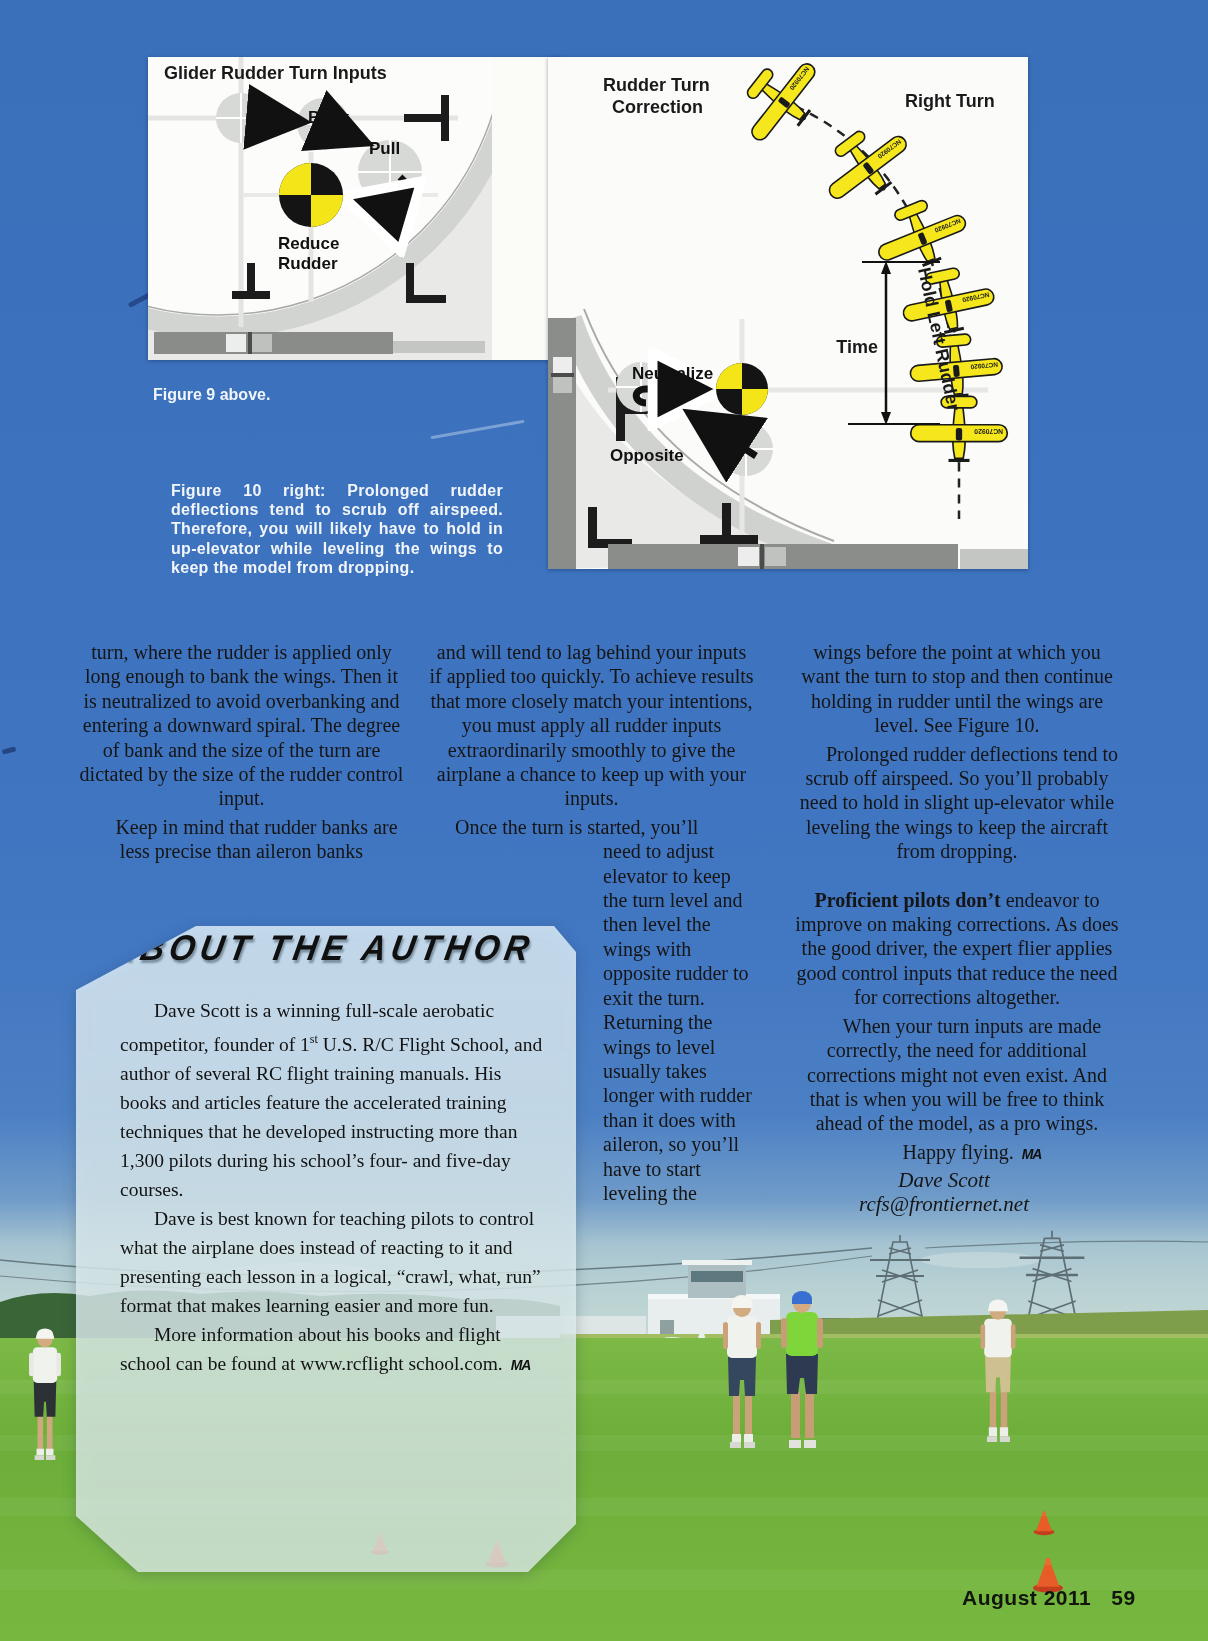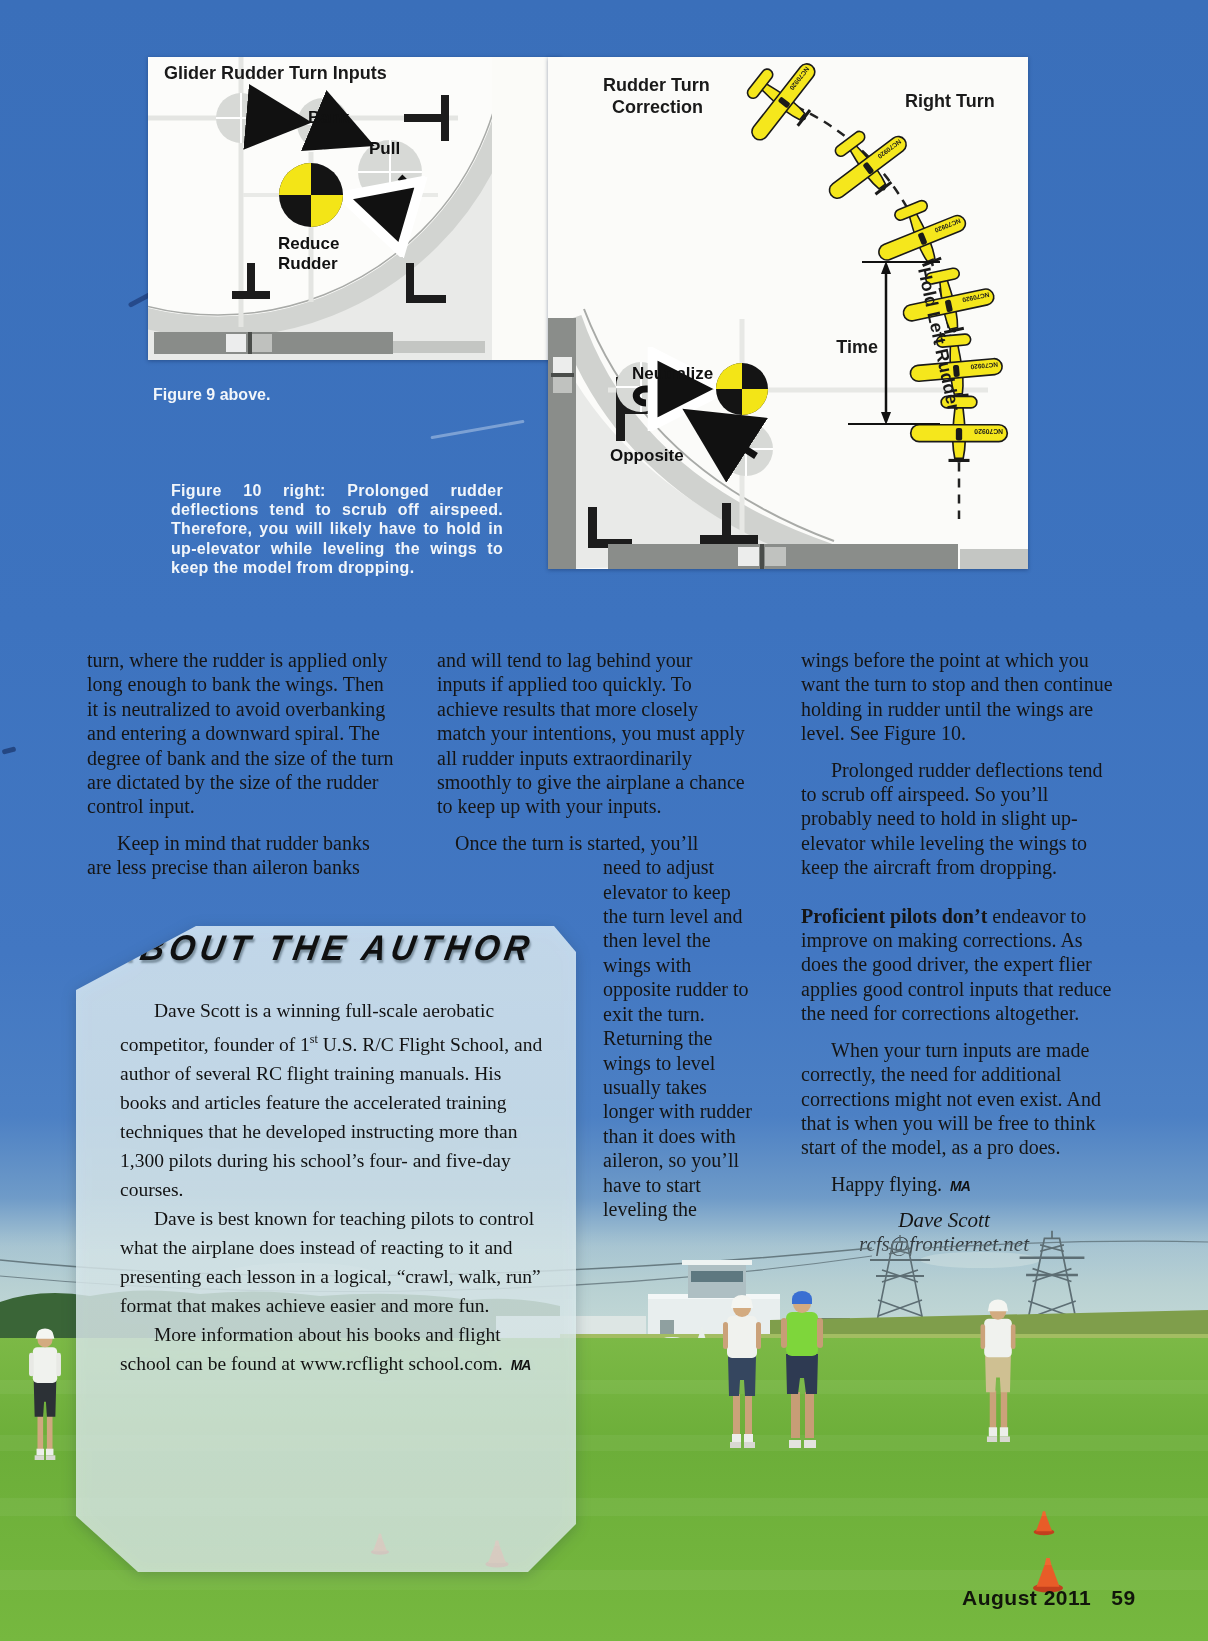--- a/index.html
+++ b/index.html
@@ -4,21 +4,21 @@
 <style>
   html,body{margin:0;padding:0;}
   #page{position:relative;width:1208px;height:1641px;overflow:hidden;
     background:linear-gradient(180deg,#3a6fba 0%,#3d73bf 38%,#4277c2 58%,#4c80c4 68%,#6f9bc8 73%,#a9c6d2 76%,#bdd4d6 79%,#bed5d5 100%);
     font-family:"Liberation Sans",sans-serif;}
   .panel{position:absolute;background:#fbfbf8;box-shadow:0 1px 4px rgba(10,30,70,.4);}
   .panel svg{display:block;}
   .cap{position:absolute;color:#f2f6fa;font:700 16px/19px "Liberation Sans",sans-serif;}
   .cap.just{text-align:justify;line-height:19.2px;letter-spacing:.3px;}
   .col{position:absolute;top:636px;color:#151515;font:20px/24.4px "Liberation Serif",serif;}
-  .col p{margin:12px;text-indent:30px;}
+  .col p{margin:4px;text-indent:30px;text-align:center;}
   .col p.noind{text-indent:0;}
   .gap-top{margin-top:24px !important;}
   .p2first{text-indent:30px;}
   .wrapspacer{float:left;width:178px;height:420px;}
   .byline{text-align:center;font-style:italic;font-size:21px;line-height:24px;padding-right:26px;margin-top:4px;}
   .signoff{text-indent:38px;}
   .ma{font:italic 900 14px "Liberation Sans",sans-serif;letter-spacing:-1px;margin-left:8px;color:#111;}
   .about-wrap{position:absolute;left:76px;top:910px;width:500px;height:646px;filter:drop-shadow(0 3px 7px rgba(25,45,60,.3));}
   .about-panel{width:100%;height:100%;
     background:linear-gradient(180deg,rgba(222,238,248,.83),rgba(224,238,234,.78));
@@ -215,21 +215,21 @@
       <div class="p2first">Once the turn is started, you’ll</div>
       <div class="wrapspacer"></div>
       <span>need to adjust elevator to keep the turn level and then level the wings with opposite rudder to exit the turn. Returning the wings to level usually takes longer with rudder than it does with aileron, so you’ll have to start leveling the</span>
     </div>
   </div>
 
   <div class="col" style="left:789px;width:336px;">
     <p class="noind">wings before the point at which you want the turn to stop and then continue holding in rudder until the wings are level. See Figure 10.</p>
     <p>Prolonged rudder deflections tend to scrub off airspeed. So you’ll probably need to hold in slight up-elevator while leveling the wings to keep the aircraft from dropping.</p>
     <p class="noind gap-top"><b>Proficient pilots don’t</b><span> endeavor to improve on making corrections. As does the good driver, the expert flier applies good control inputs that reduce the need for corrections altogether.</span></p>
-    <p>When your turn inputs are made correctly, the need for additional corrections might not even exist. And that is when you will be free to think start of the model, as a pro does.</p>
+    <p>When your turn inputs are made correctly, the need for additional corrections might not even exist. And that is when you will be free to think ahead of the model, as a pro wings.</p>
     <p class="signoff"><span>Happy flying.</span><span class="ma">MA</span></p>
     <div class="byline">
       <div>Dave Scott</div>
       <div>rcfs@frontiernet.net</div>
     </div>
   </div>
 
   <svg class="photo" width="1208" height="411" viewBox="0 0 1208 411">
     <defs>
       <linearGradient id="skyPhoto" x1="0" y1="0" x2="0" y2="1">
@@ -365,21 +365,21 @@
         <path d="M-10 -1 L-3 -20 L3 -20 L10 -1 Z" fill="#e85c28"></path>
         <path d="M-3 -20 L-1.5 -26 L1.5 -26 L3 -20 Z" fill="#ef6930"></path>
     </g>
   </svg>
 
   <div class="about-wrap">
     <div class="about-panel">
       <div class="about-head">About the Author</div>
       <div class="about-body">
         <p><span>Dave Scott is a winning full-scale aerobatic competitor, founder of 1</span><sup>st</sup><span> U.S. R/C Flight School, and author of several RC flight training manuals. His books and articles feature the accelerated training techniques that he developed instructing more than 1,300 pilots during his school’s four- and five-day courses.</span></p>
-        <p>Dave is best known for teaching pilots to control what the airplane does instead of reacting to it and presenting each lesson in a logical, “crawl, walk, run” format that makes achieve easier and more fun.</p>
+        <p>Dave is best known for teaching pilots to control what the airplane does instead of reacting to it and presenting each lesson in a logical, “crawl, what, run” format that makes learning easier and more fun.</p>
         <p><span>More information about his books and flight school can be found at www.rcflight school.com.</span><span class="ma">MA</span></p>
       </div>
     </div>
   </div>
 
   <div class="footer">
     <span>August 2011</span><span class="pg">59</span>
   </div>
 
 </div>

